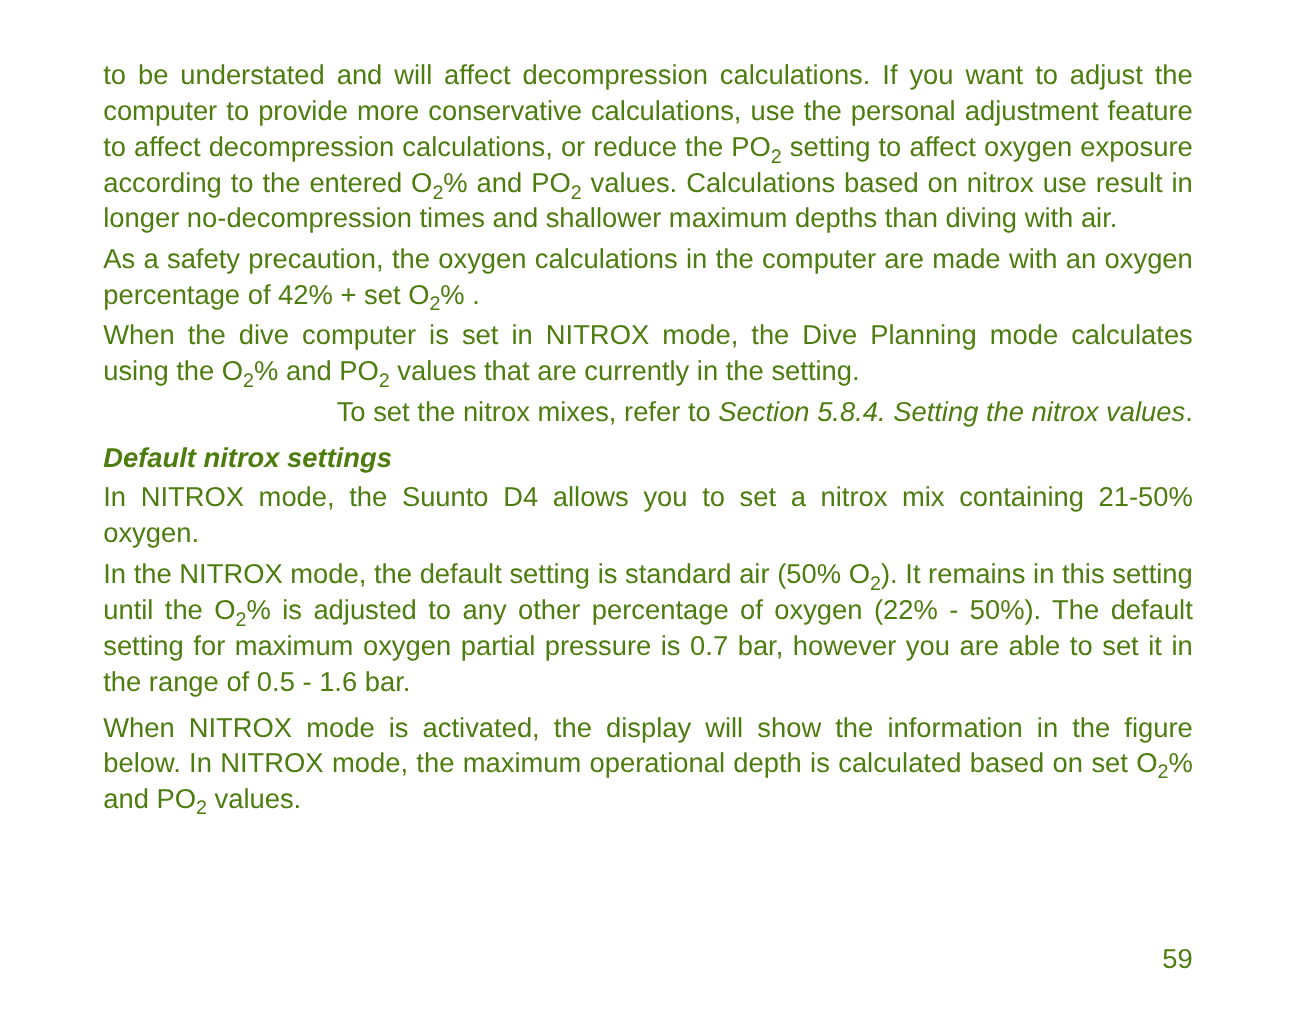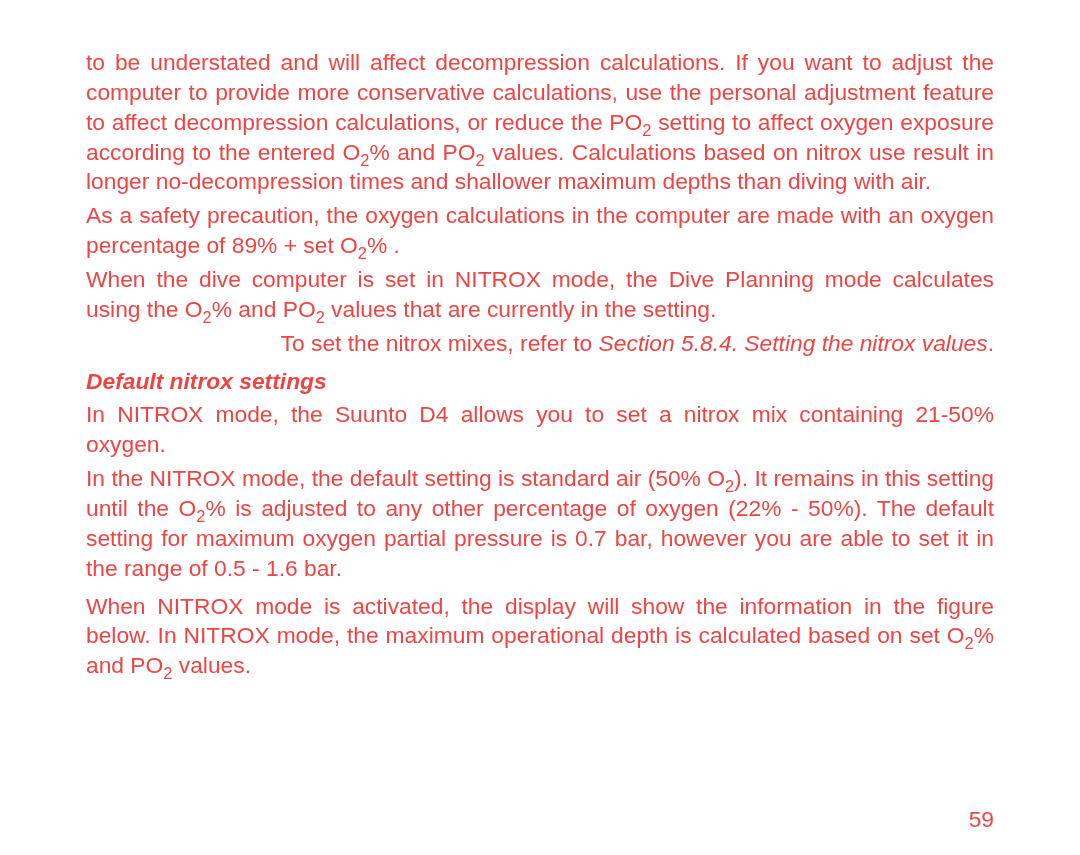--- a/index.html
+++ b/index.html
@@ -9,21 +9,21 @@
     width: 1080px;
     height: 855px;
     overflow: hidden;
   }
   .page {
     box-sizing: border-box;
     width: 1080px;
     height: 855px;
     padding: 48px 86px 20px 86px;
     font-family: Arial, Helvetica, sans-serif;
-    color: #ef4444;
+    color: #4d7c0f;
     font-size: 22.8px;
     line-height: 1.31;
     position: relative;
   }
   p {
     margin: 0 0 4px 0;
     text-align: justify;
   }
   .bold {
     font-weight: bold;
@@ -34,42 +34,42 @@
     font-style: italic;
   }
   sub {
     font-size: 0.72em;
     vertical-align: sub;
     line-height: 0;
   }
   .page-number {
     position: absolute;
     right: 86px;
-    bottom: 20px;
+    bottom: 40px;
     font-size: 22.8px;
   }
   .spacer {
     height: 4px;
   }
   .just {
     text-align: justify;
     text-align-last: left;
   }
 </style>
 </head>
 <body>
 
 <div class="page">
 
   <p class="just">
     <span>to be understated and will affect decompression calculations. If you want to adjust the computer to provide more conservative calculations, use the personal adjustment feature to affect decompression calculations, or reduce the PO</span><sub>2</sub><span> setting to affect oxygen exposure according to the entered O</span><sub>2</sub><span>% and PO</span><sub>2</sub><span> values. Calculations based on nitrox use result in longer no-decompression times and shallower maximum depths than diving with air.</span>
   </p>
 
   <p class="just">
-    <span>As a safety precaution, the oxygen calculations in the computer are made with an oxygen percentage of 89% + set O</span><sub>2</sub><span>% .</span>
+    <span>As a safety precaution, the oxygen calculations in the computer are made with an oxygen percentage of 42% + set O</span><sub>2</sub><span>% .</span>
   </p>
 
   <p class="just">
     <span>When the dive computer is set in NITROX mode, the Dive Planning mode calculates using the O</span><sub>2</sub><span>% and PO</span><sub>2</sub><span> values that are currently in the setting.</span>
   </p>
 
   <p style="text-align:right;">
     <span>To set the nitrox mixes, refer to </span><span class="italic">Section 5.8.4. Setting the nitrox values</span><span>.</span>
   </p>
 

